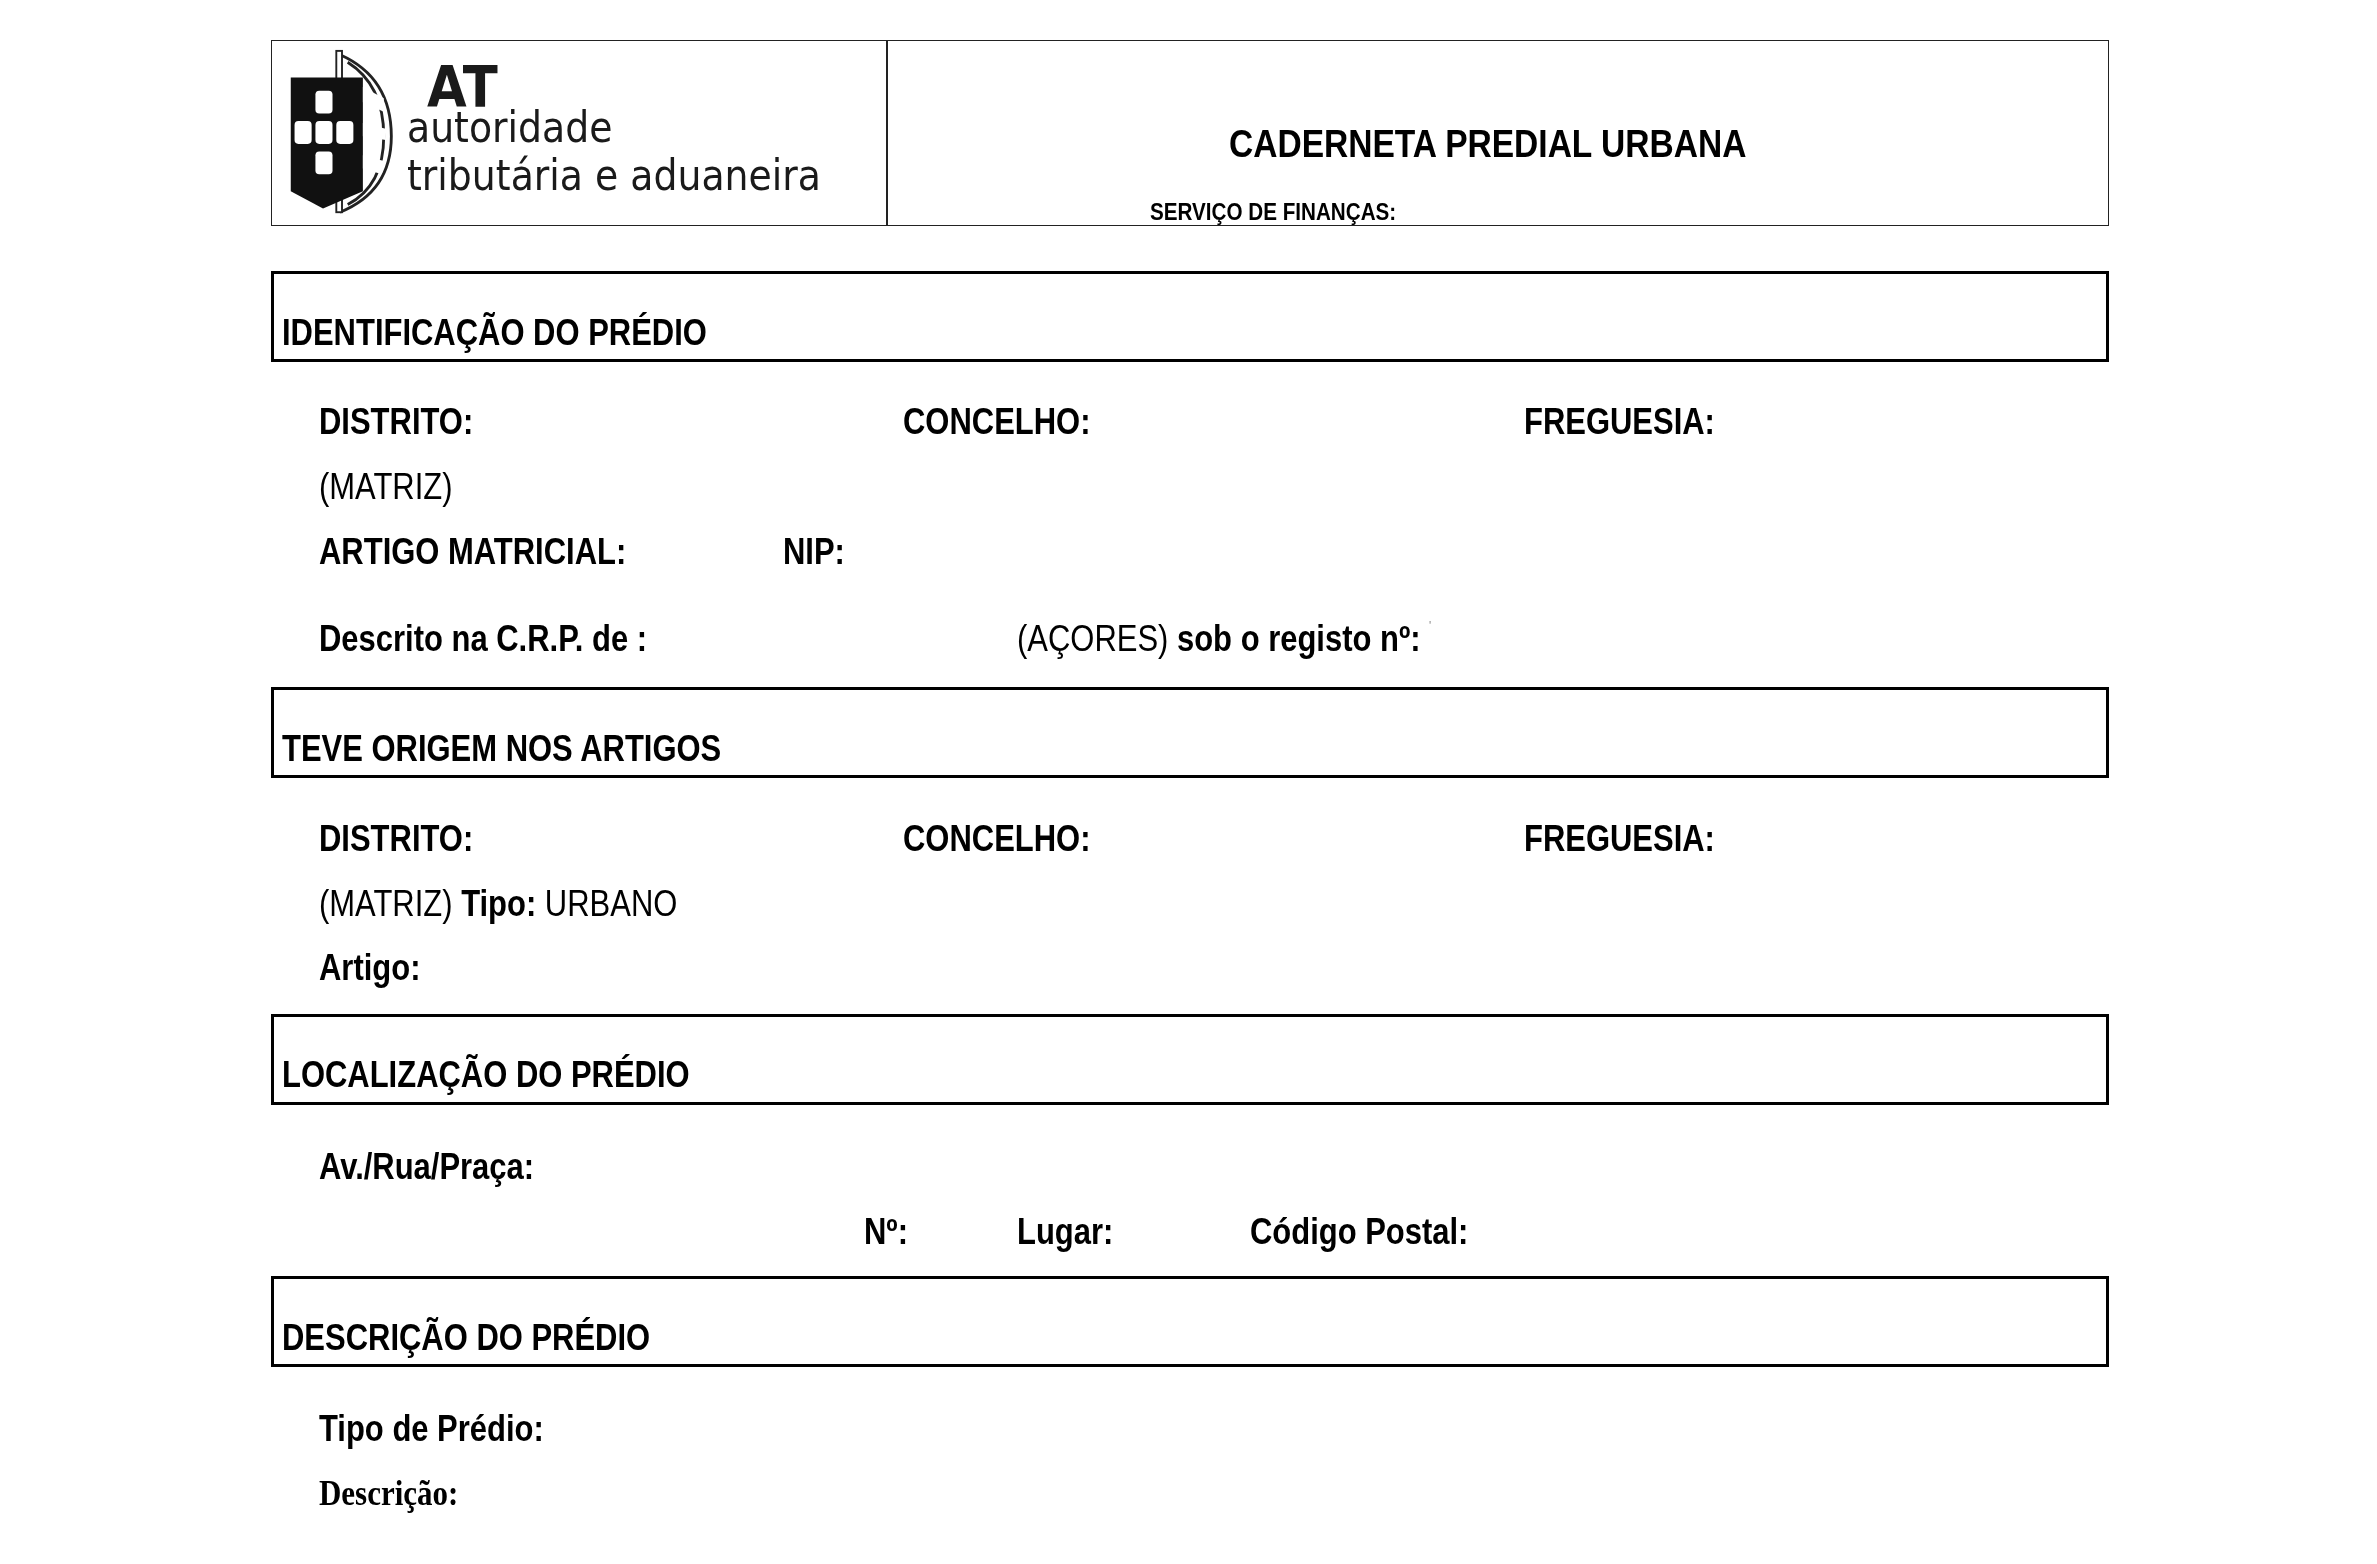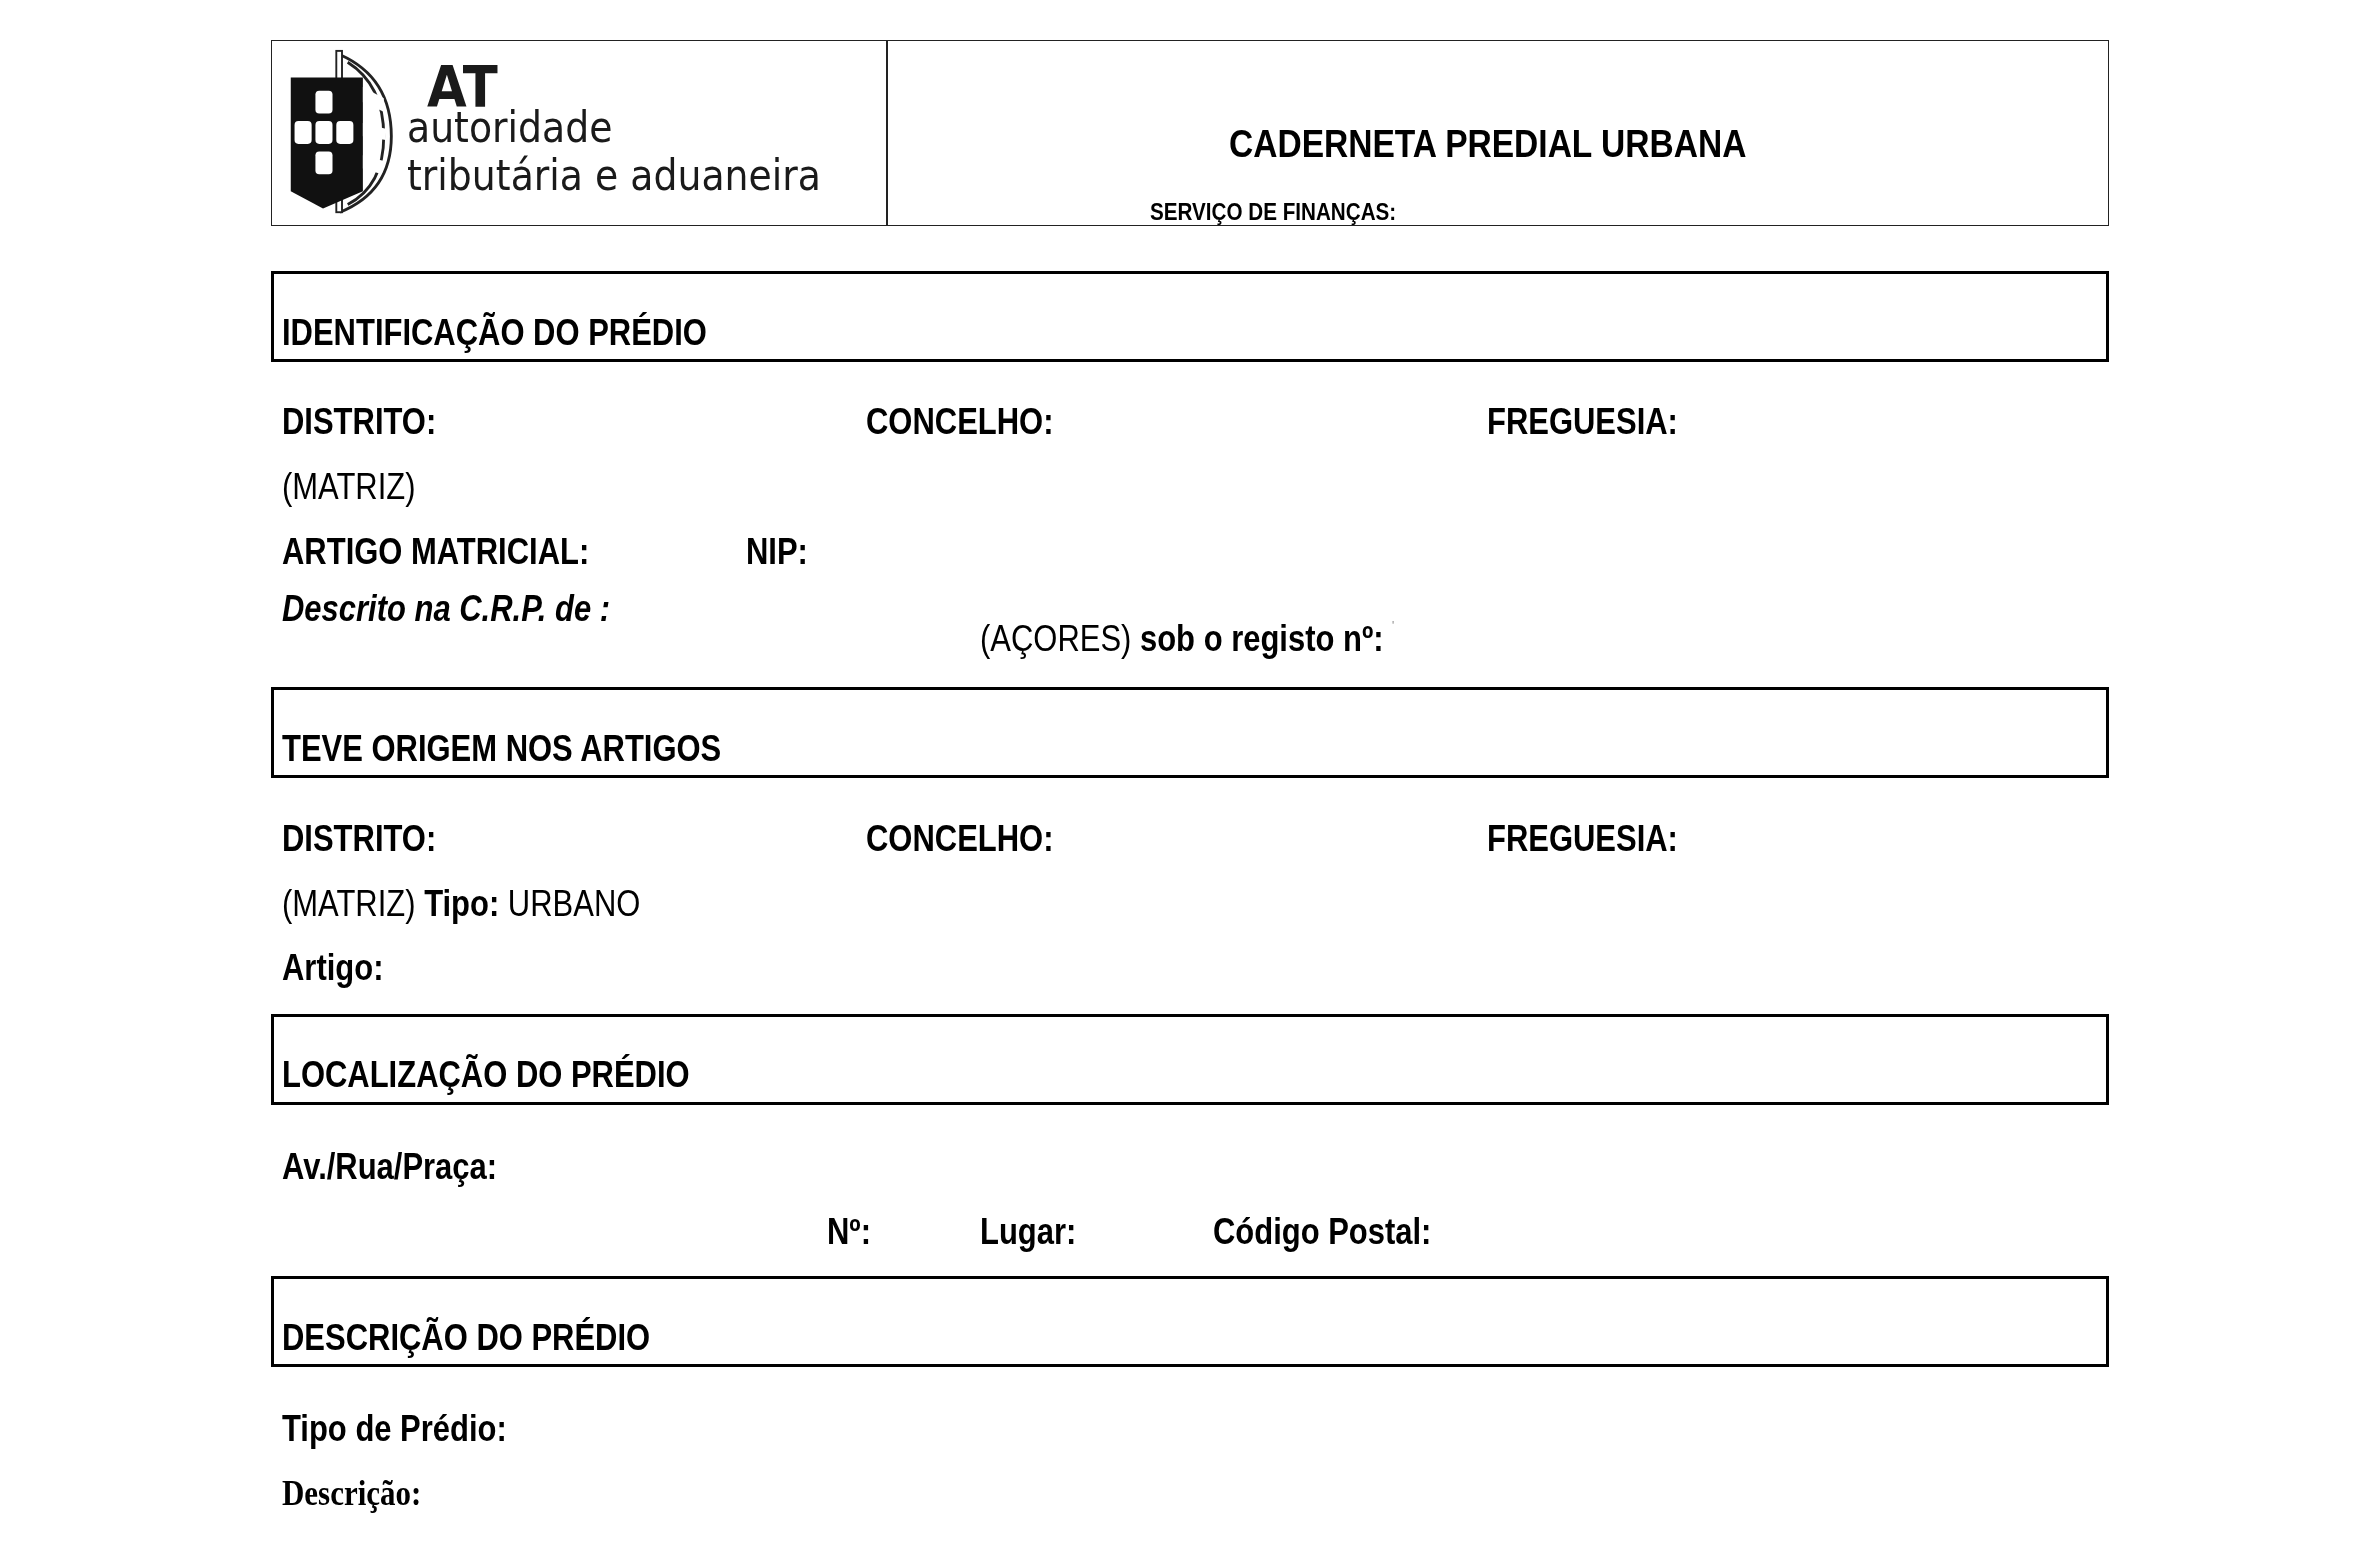--- a/index.html
+++ b/index.html
@@ -16,21 +16,21 @@
   .logo-l2 { left:407px; top:107px; font-size:42px; line-height:1; }
   .logo-l3 { left:407px; top:155px; font-size:42px; line-height:1; }
   .logo-txt { font-family:"DejaVu Sans", sans-serif; transform:scaleX(0.9); transform-origin:left center; display:inline-block; white-space:nowrap; color:#1a1a1a; }
 
   #doc-title { left:1229px; top:122px; font-size:39px; font-weight:bold; }
   #service { left:1150px; top:198px; font-size:24px; font-weight:bold; }
 
   .section-box { left:271px; width:1838px; height:91px; border:3.8px solid #000; box-sizing:border-box; }
   .section-title { font-size:36px; font-weight:bold; }
 
-  .lbl { font-size:36px; }
+  .lbl { font-size:36px;margin-left:37px; }
 </style>
 </head>
 <body>
 
 <div id="header-box" class="abs"></div>
 <div id="header-divider" class="abs"></div>
 
 <div id="logo" class="abs">
   <svg width="114" height="167" viewBox="0 0 120 176" style="position:absolute;left:0;top:0;">
 
@@ -63,21 +63,21 @@
 
 <div class="abs lbl b" style="left:282px;top:401px;"><span class="cond">DISTRITO:</span></div>
 <div class="abs lbl b" style="left:866px;top:401px;"><span class="cond">CONCELHO:</span></div>
 <div class="abs lbl b" style="left:1487px;top:401px;"><span class="cond">FREGUESIA:</span></div>
 
 <div class="abs lbl n" style="left:282px;top:466px;"><span class="cond">(MATRIZ)</span></div>
 
 <div class="abs lbl b" style="left:282px;top:531px;"><span class="cond">ARTIGO MATRICIAL:</span></div>
 <div class="abs lbl b" style="left:746px;top:531px;"><span class="cond">NIP:</span></div>
 
-<div class="abs lbl b" style="left:282px;top:588px;font-style:italic;"><span class="cond">Descrito na C.R.P. de :</span></div>
+<div class="abs lbl b" style="left:282px;top:618px;"><span class="cond">Descrito na C.R.P. de :</span></div>
 <div class="abs lbl" style="left:980px;top:618px;">
   <span class="cond">
     <span class="n">(AÇORES)</span>
     <span class="b">sob o registo nº:</span>
     <span class="n" style="font-size:13.3px;color:#888;vertical-align:top;">'</span>
   </span>
 </div>
 
 <div class="abs section-box" style="top:687px;"></div>
 <div class="abs section-title" style="left:282px;top:728px;"><span class="cond">TEVE ORIGEM NOS ARTIGOS</span></div>

